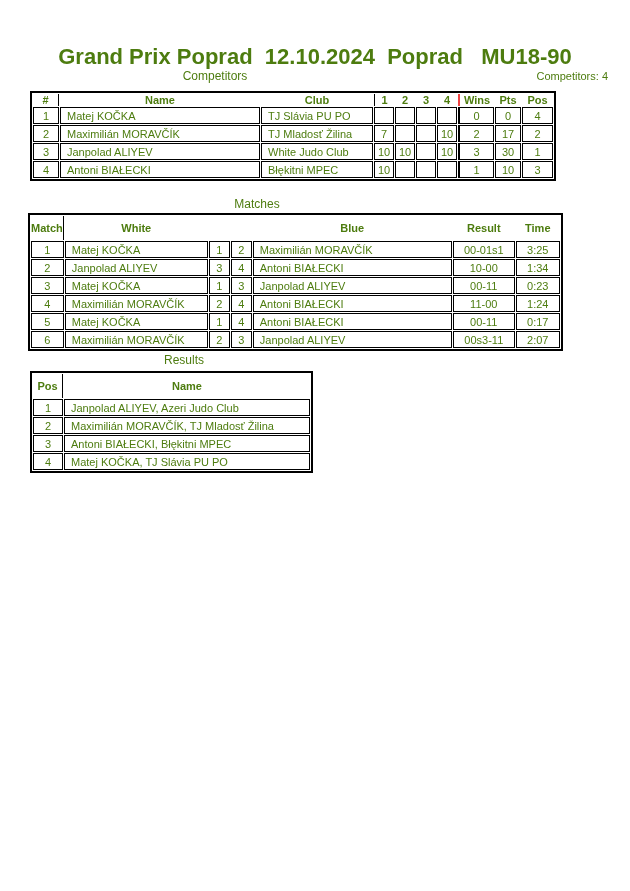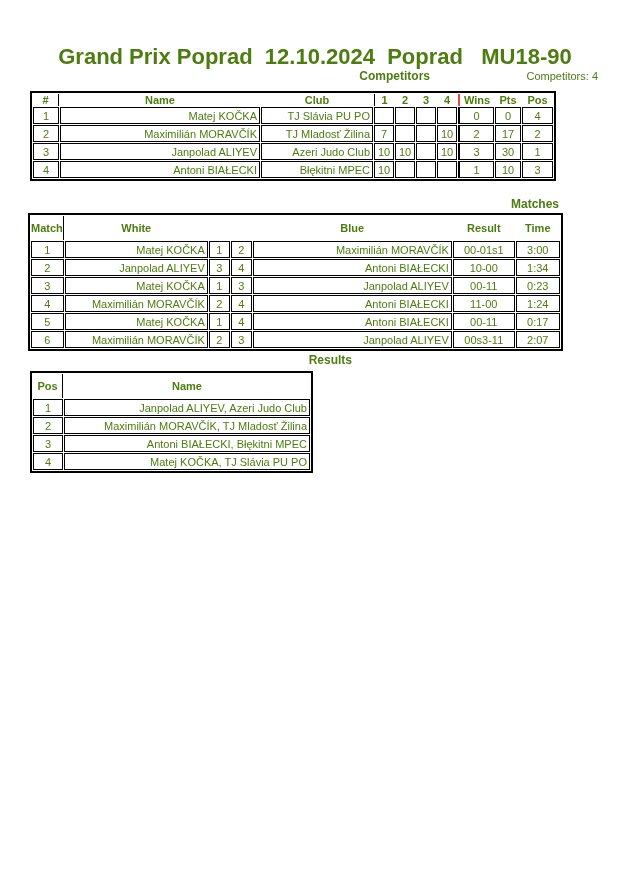--- a/index.html
+++ b/index.html
@@ -4,42 +4,42 @@
 <style>
   html,body { margin:0; padding:0; background:#ffffff; }
   .page {
     position:relative; width:630px; height:891px; background:#ffffff;
     font-family:"Liberation Sans", sans-serif; color:#4d7c0f; overflow:hidden;
   }
   .main-title {
     position:absolute; top:44px; left:0; width:630px;
     font-size:22px; font-weight:bold; text-align:center; white-space:pre;
   }
-  .section-title { position:absolute; font-size:12px; font-weight:bold; text-align:right; }
+  .section-title { position:absolute; font-size:12px; font-weight:normal; text-align:center; }
   .sec-competitors { top:69px; left:0; width:430px; }
-  .sec-matches    { top:197px; left:0; width:514px;padding-left:45px; }
+  .sec-matches    { top:197px; left:0; width:514px; }
   .sec-results    { top:353px; left:16px; width:336px; }
-  .count-label { position:absolute; top:70px; right:32px; font-size:11px; }
+  .count-label { position:absolute; top:70px; right:22px; font-size:11px; }
 
   table {
     position:absolute; border-collapse:separate; border-spacing:1px;
     border:2px solid #000; table-layout:fixed; background:#ffffff;
   }
   td {
     border:1px solid #000; font-size:11px; height:17px; box-sizing:border-box;
     padding:0 2px; overflow:hidden; white-space:nowrap; vertical-align:middle;
     background:#ffffff;
   }
   th {
     border:none; font-size:11px; font-weight:bold; height:12px; box-sizing:border-box;
     padding:0; white-space:nowrap; vertical-align:middle; text-align:center; overflow:visible;
   }
   .tbl-matches th, .tbl-results th { height:24px; }
   .c { text-align:center; }
-  .l { text-align:right; padding-left:6px; }
+  .l { text-align:left; padding-left:6px; }
   .th-br { border-right:1px solid #000; }
   .th-bl { border-left:1px solid #000; }
   .th-bl2 { border-left:2px solid #ef4444; }
   td.bl2 { border-left-width:2px; }
   .tbl-competitors { top:91px; left:30px; }
   .tbl-matches { top:213px; left:28px; }
   .tbl-results { top:371px; left:30px; }
 </style>
 </head>
 <body>
@@ -97,21 +97,21 @@
       <td class="c"></td>
       <td class="c"></td>
       <td class="c">10</td>
       <td class="c bl2">2</td>
       <td class="c">17</td>
       <td class="c">2</td>
     </tr>
     <tr>
       <td class="c">3</td>
       <td class="l">Janpolad ALIYEV</td>
-      <td class="l">Azeri Judo Club</td>
+      <td class="l">White Judo Club</td>
       <td class="c">10</td>
       <td class="c">10</td>
       <td class="c"></td>
       <td class="c">10</td>
       <td class="c bl2">3</td>
       <td class="c">30</td>
       <td class="c">1</td>
     </tr>
     <tr>
       <td class="c">4</td>
@@ -150,21 +150,21 @@
       <th>Result</th>
       <th>Time</th>
     </tr>
     <tr>
       <td class="c">1</td>
       <td class="l">Matej KOČKA</td>
       <td class="c">1</td>
       <td class="c">2</td>
       <td class="l">Maximilián MORAVČÍK</td>
       <td class="c">00-01s1</td>
-      <td class="c">3:00</td>
+      <td class="c">3:25</td>
     </tr>
     <tr>
       <td class="c">2</td>
       <td class="l">Janpolad ALIYEV</td>
       <td class="c">3</td>
       <td class="c">4</td>
       <td class="l">Antoni BIAŁECKI</td>
       <td class="c">10-00</td>
       <td class="c">1:34</td>
     </tr>

